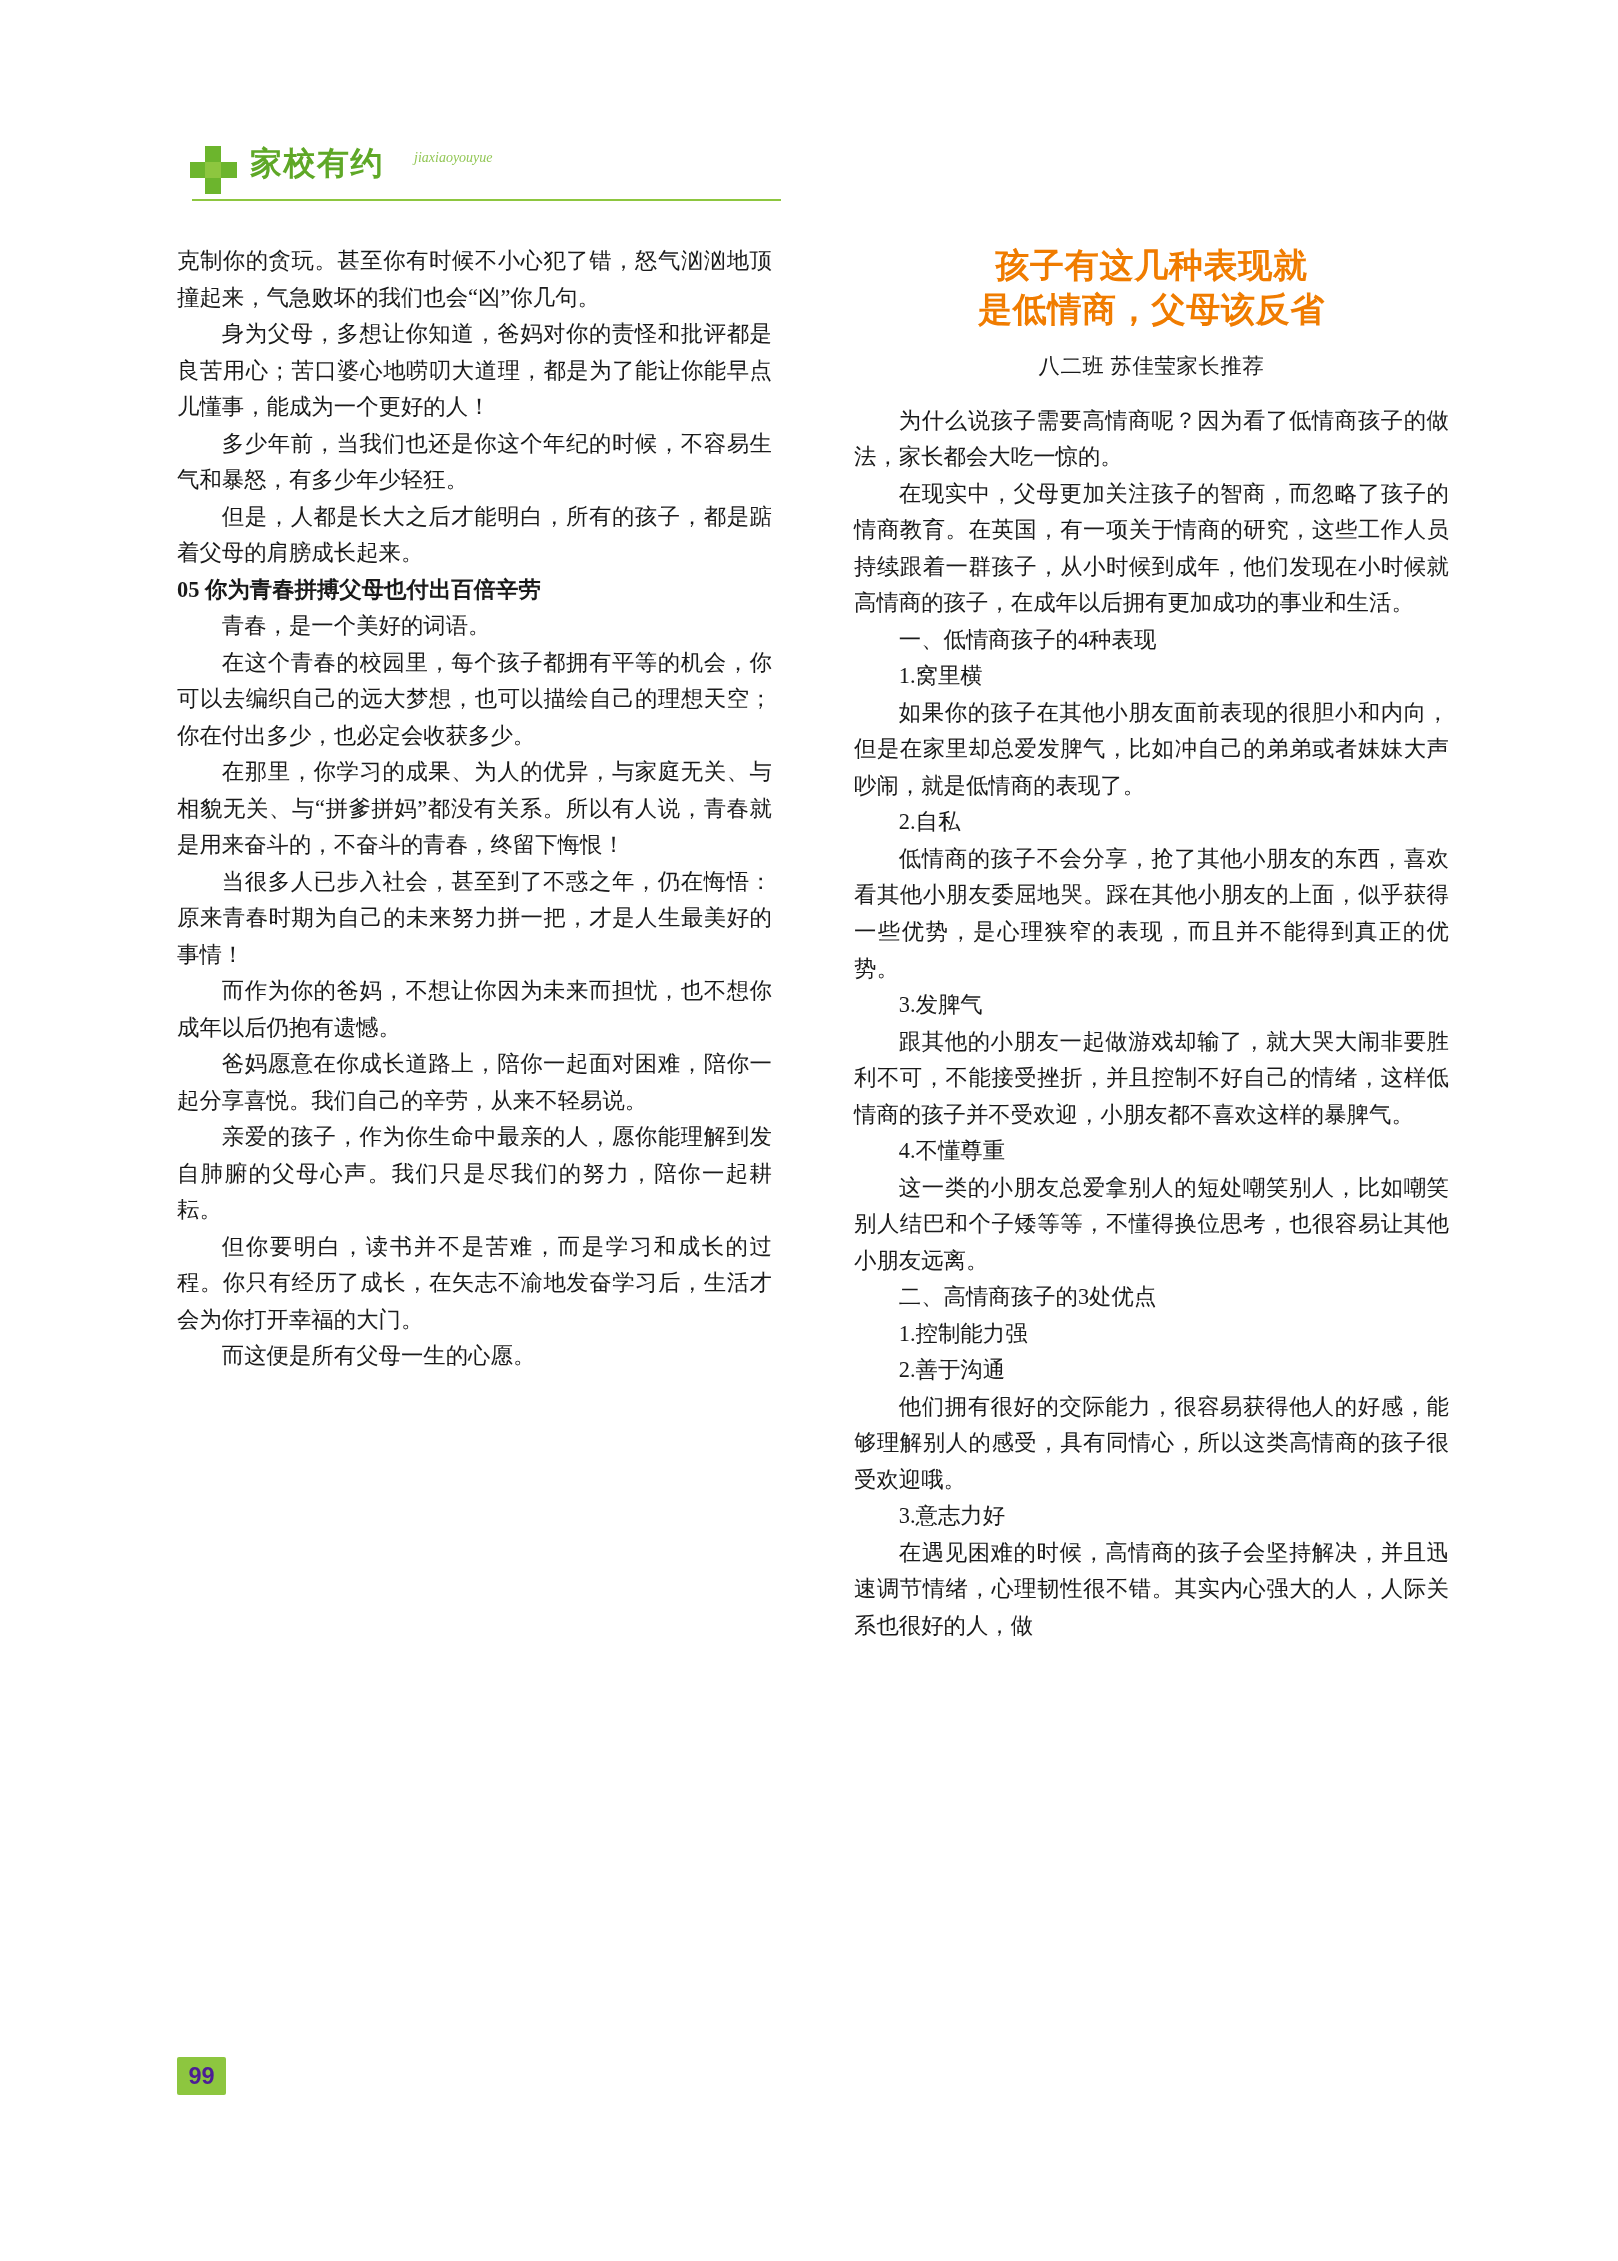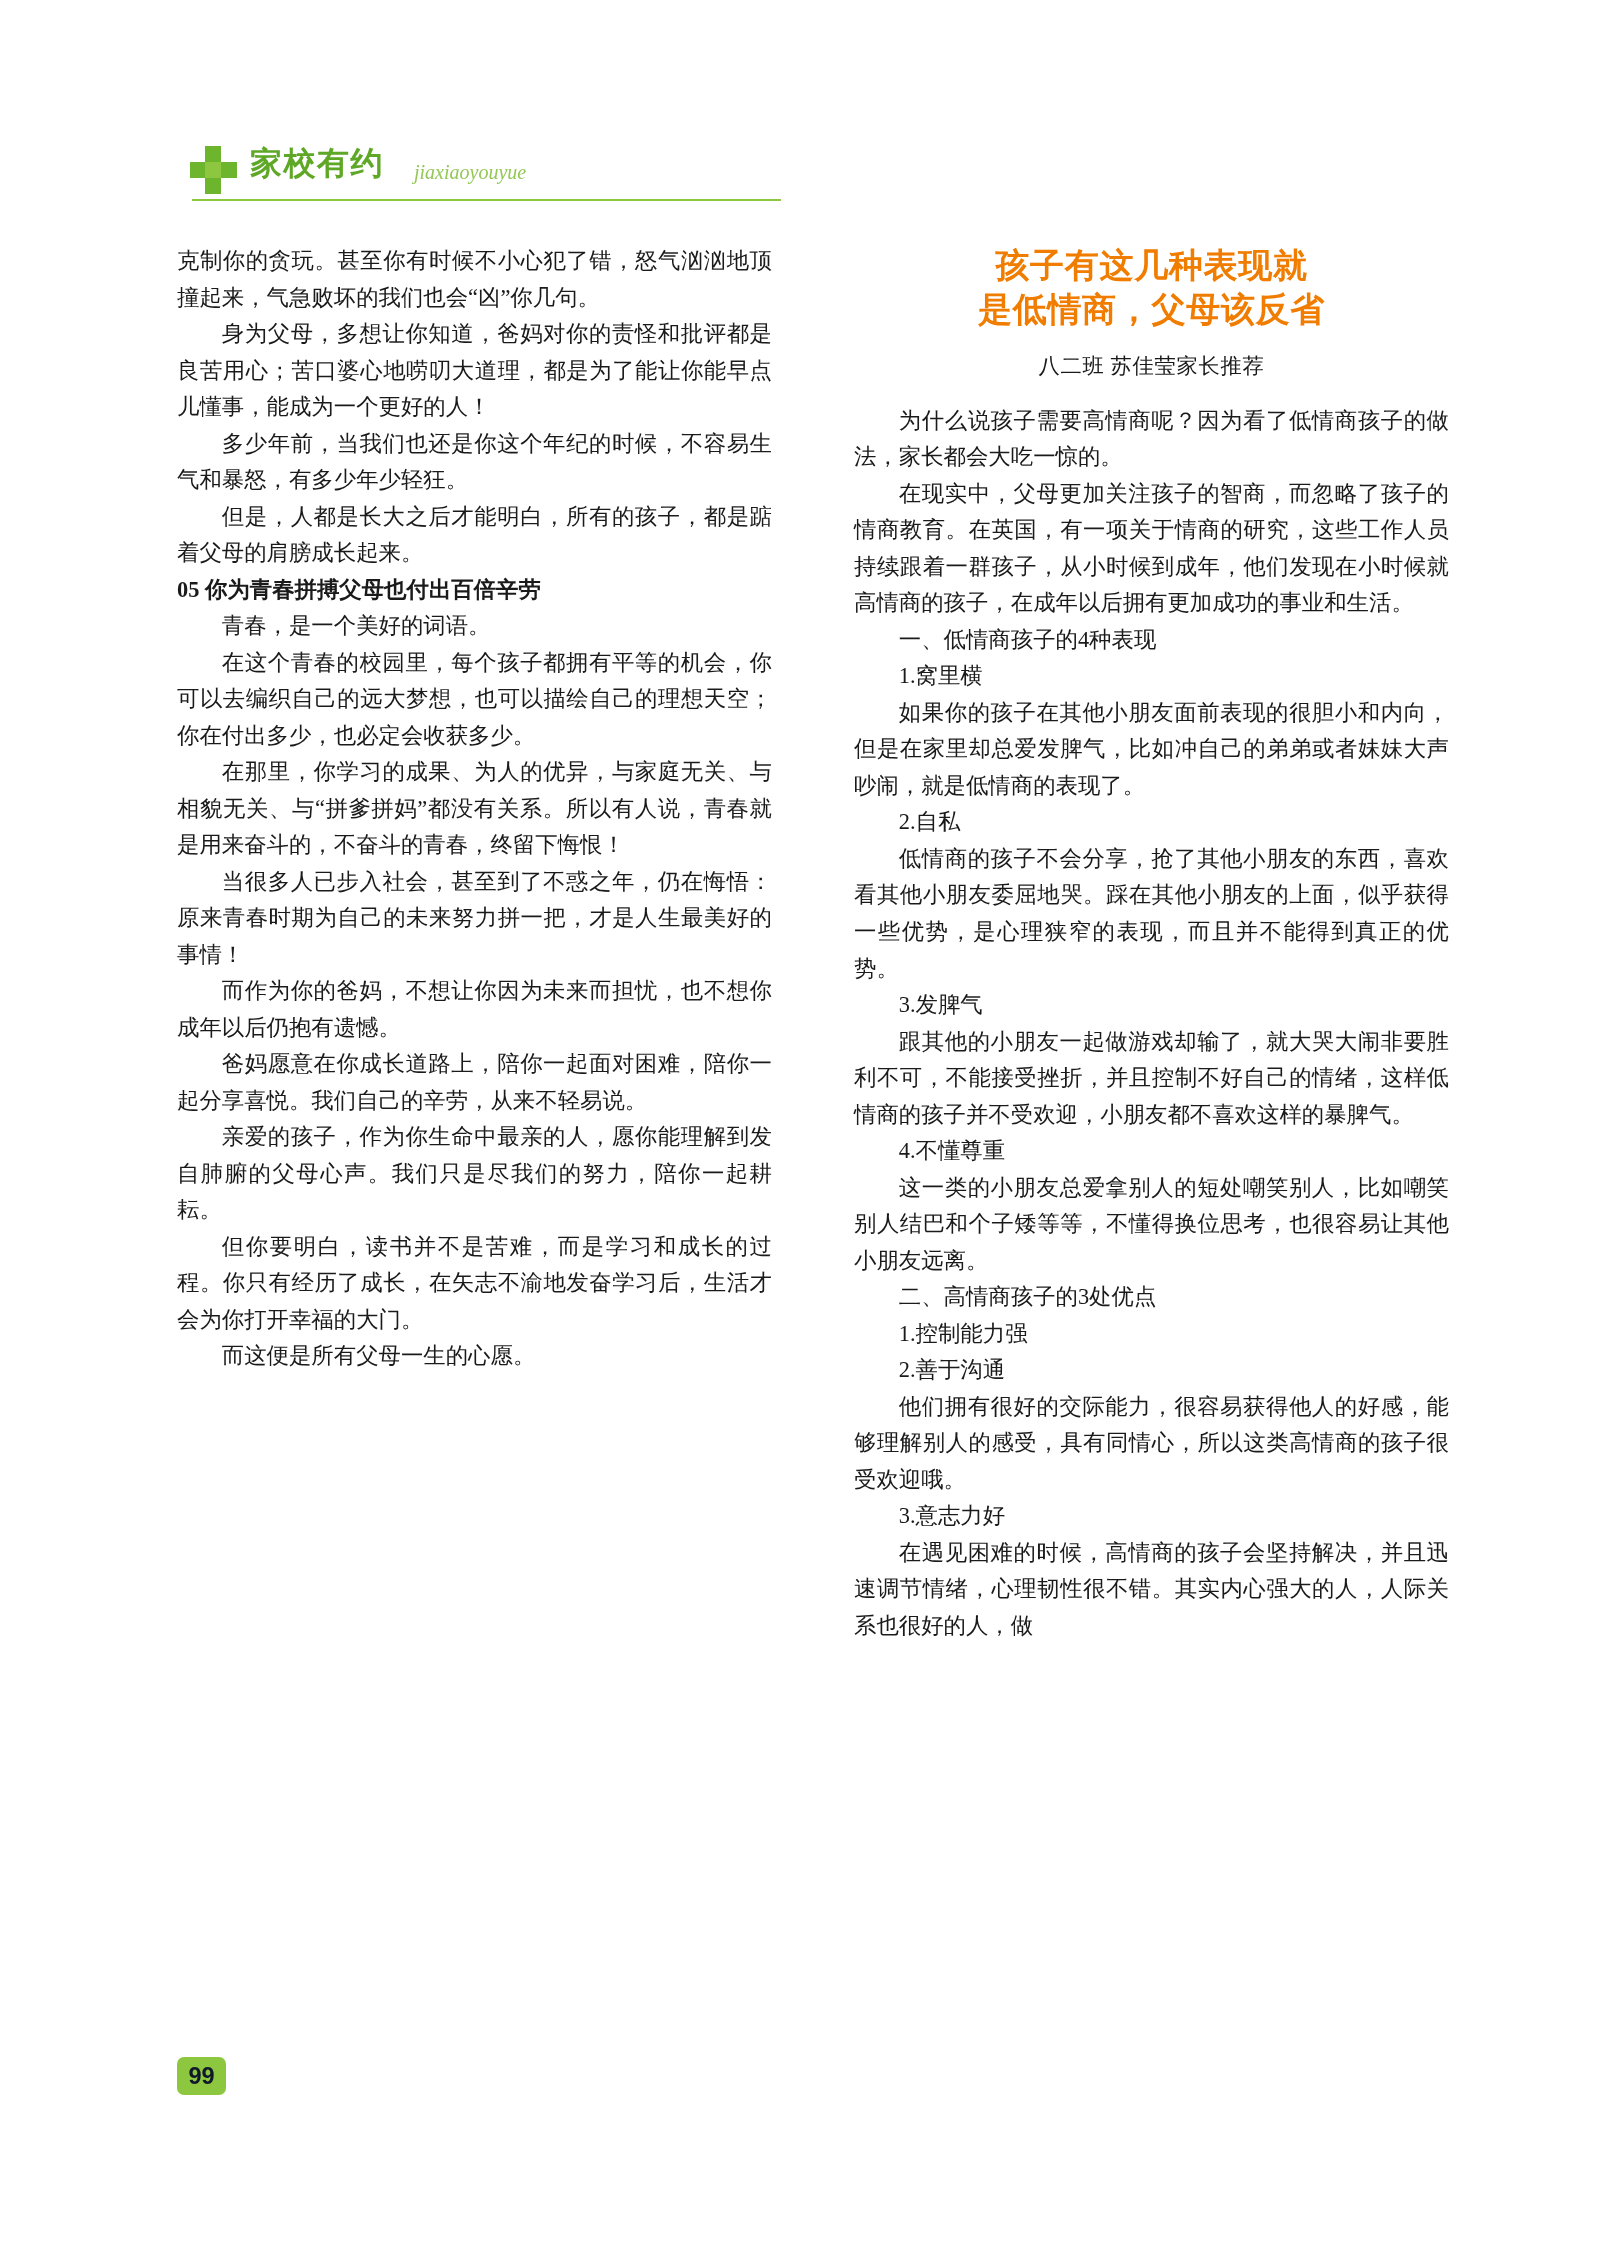--- a/index.html
+++ b/index.html
@@ -51,24 +51,24 @@
     font-family: "Liberation Sans", "DejaVu Sans", sans-serif;
     font-weight: bold;
     font-size: 32px;
     letter-spacing: 1.5px;
     color: #5fa827;
     white-space: nowrap;
   }
   .header-pinyin {
     position: absolute;
     left: 224px;
-    top: 25px;
+    top: 14px;
     font-family: "Liberation Serif", serif;
     font-style: italic;
-    font-size: 20px;
+    font-size: 14px;
     color: #93c756;
     white-space: nowrap;
   }
   .header-rule {
     position: absolute;
     left: 1.5px;
     top: 63px;
     width: 589px;
     height: 2.2px;
     background: #8dc63f;
@@ -119,27 +119,27 @@
   }
 
   
   .page-number {
     position: absolute;
     left: 177px;
     top: 2057px;
     width: 49px;
     height: 38px;
     background: #8dc63f;
-    color: #0f172a;
+    color: #4c1d95;
     font-family: "Liberation Sans", "DejaVu Sans", sans-serif;
     font-weight: bold;
     font-size: 23.5px;
     line-height: 38px;
     text-align: center;
-    border-radius: 7px;
+    border-radius: 2px;
   }
 </style>
 </head>
 <body>
 
 <div class="page">
 
   <div class="header">
     <div class="header-mark">
       <span class="sq a"></span>

